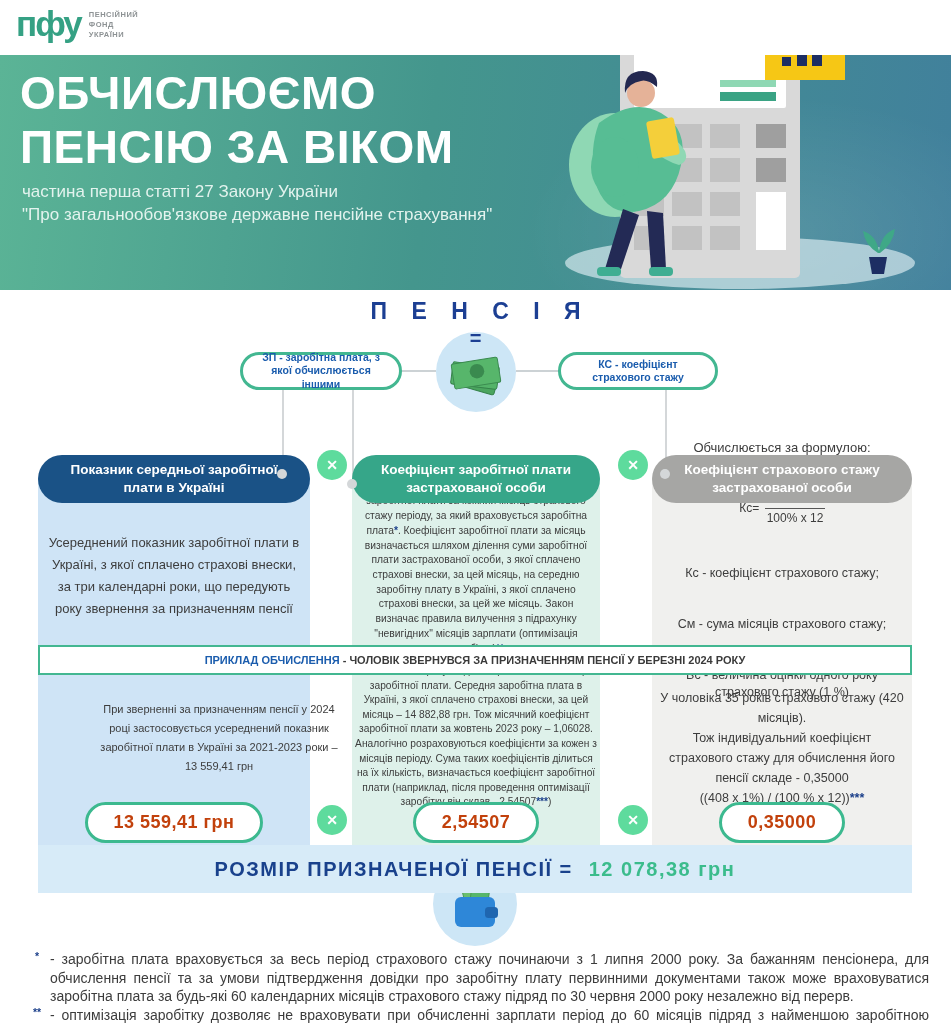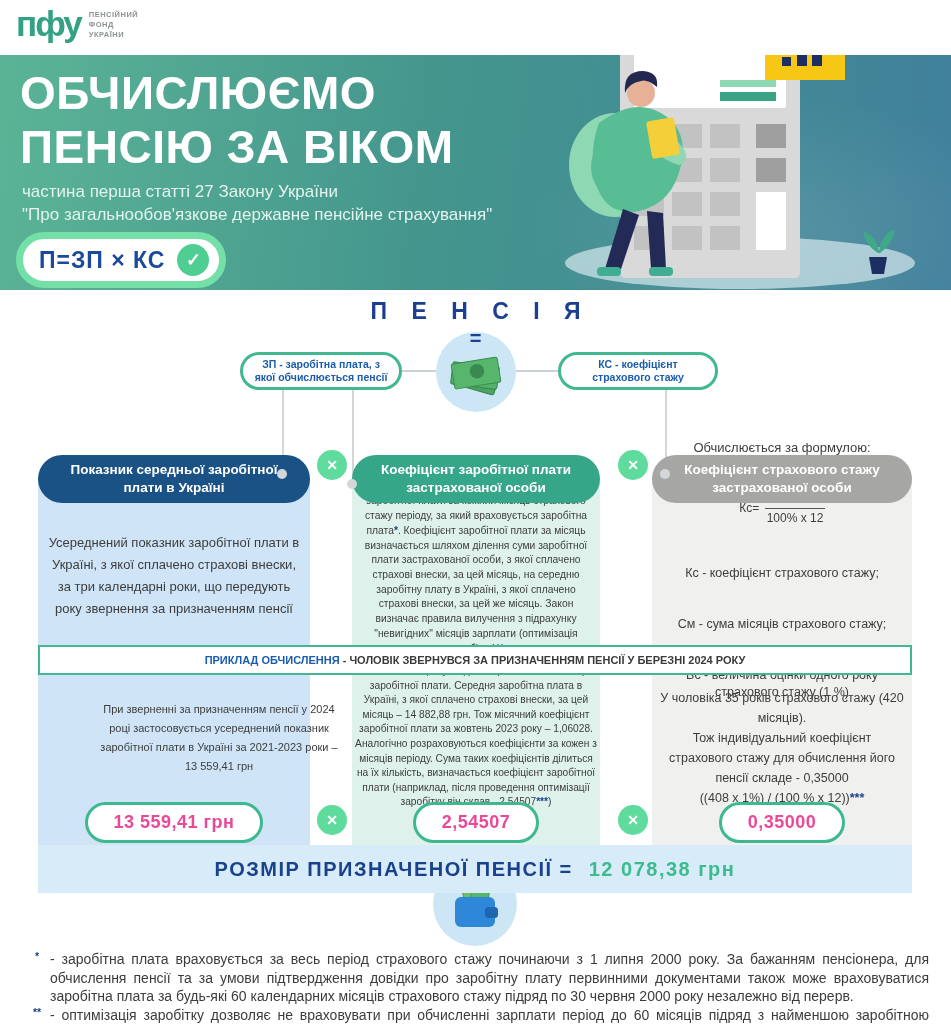--- a/index.html
+++ b/index.html
@@ -85,21 +85,21 @@
     font-size:11px; font-weight:700; z-index:2; }
   .example-band .lbl { color:#1a5cad; } .example-band .txt { color:#3a3a3a; }
   .col-example { position:absolute; display:flex; align-items:center; justify-content:center; text-align:center;
     color:#3d3d3d; z-index:1; }
   .col-example.c1 { left:48px; top:392px; width:252px; height:112px; font-size:11px; line-height:1.75;margin-left:45px; }
   .col-example.c2 { left:355px; top:384px; width:242px; height:126px; font-size:10.2px; line-height:1.43; }
   .col-example.c3 { left:660px; top:392px; width:244px; height:112px; font-size:12.5px; line-height:1.6; white-space:pre-line; }
   .pill-row { position:absolute; top:512px; display:flex; justify-content:center; z-index:2; }
   .pill-row.c1 { left:38px; width:272px; } .pill-row.c2 { left:352px; width:248px; } .pill-row.c3 { left:652px; width:260px; }
   .value-pill { background:#fff; border:3px solid #3cb98f; border-radius:24px; padding:7px 26px;
-    font-size:18px; font-weight:700; color:#ec4899; letter-spacing:.5px; }
+    font-size:18px; font-weight:700; color:#c2410c; letter-spacing:.5px; }
   .result-band { position:absolute; left:38px; top:555px; width:874px; height:48px; background:#d7ebf8;
     display:flex; align-items:center; justify-content:center; gap:16px; font-size:20px; font-weight:700;
     letter-spacing:1.5px; z-index:2; }
   .result-band .lbl { color:#19418c; } .result-band .val { color:#3bbc8c; }
   .wallet-circle { position:absolute; left:433px; top:572px; width:84px; height:84px; border-radius:50%;
     background:#cde6f6; z-index:1; display:flex; align-items:flex-end; justify-content:center; }
   
   .footnotes { position:absolute; left:24px; top:950px; width:905px; z-index:4; }
   .foot-row { display:flex; }
   .foot-marker { flex:0 0 26px; text-align:center; color:#1b3f8a; font-weight:700; font-size:10.5px; line-height:1.33; }
@@ -120,24 +120,20 @@
   </div>
 
   <div class="hero">
     <div class="hero-title">
       <div>ОБЧИСЛЮЄМО</div>
       <div>ПЕНСІЮ ЗА ВІКОМ</div>
     </div>
     <div class="hero-sub">
       <div>частина перша статті 27 Закону України</div>
       <div>"Про загальнообов'язкове державне пенсійне страхування"</div>
-    </div>
-    <div class="formula-pill">
-      <span class="formula-text">П=ЗП × КС</span>
-      <span class="check-circle">✓</span>
     </div>
   </div>
 
   <div class="illus">
     <div class="base-ellipse"></div>
     <div class="calc">
       <svg width="185" height="245" viewBox="0 0 185 245">
         <rect x="0" y="0" width="180" height="240" rx="5" fill="#d9d9d9"></rect>
         <rect x="14" y="14" width="152" height="56" rx="2" fill="#ffffff"></rect>
         <rect x="100" y="42" width="56" height="7" fill="#8fd8b4"></rect>
@@ -208,21 +204,21 @@
 
     <div class="money-circle">
       <svg width="62" height="56" viewBox="0 0 64 52" style="margin-bottom:8px">
         <rect x="8" y="18" width="46" height="22" rx="2" fill="#4ba55f" stroke="#35824a" transform="rotate(16 31 29)"></rect>
         <rect x="7" y="14" width="48" height="23" rx="2" fill="#54b369" stroke="#35824a" transform="rotate(7 31 25)"></rect>
         <rect x="8" y="10" width="48" height="26" rx="2" fill="#57b66b" stroke="#3a8a4f" transform="rotate(-9 32 23)"></rect>
         <circle cx="33" cy="21" r="7.5" fill="#3a8a4f"></circle>
       </svg>
     </div>
 
-    <div class="legend-pill zp">ЗП - заробітна плата, з якої обчислюється пенсії</div>
+    <div class="legend-pill zp">ЗП - заробітна плата, з якої обчислюється іншими</div>
     <div class="legend-pill ks">КС - коефіцієнт страхового стажу</div>
 
     <div class="col-bg c1"></div>
     <div class="col-bg c2"></div>
     <div class="col-bg c3"></div>
 
     <div class="col-header c1">Показник середньої заробітної плати в Україні</div>
     <div class="col-header c2">Коефіцієнт заробітної плати застрахованої особи</div>
     <div class="col-header c3">Коефіцієнт страхового стажу застрахованої особи</div>
 

